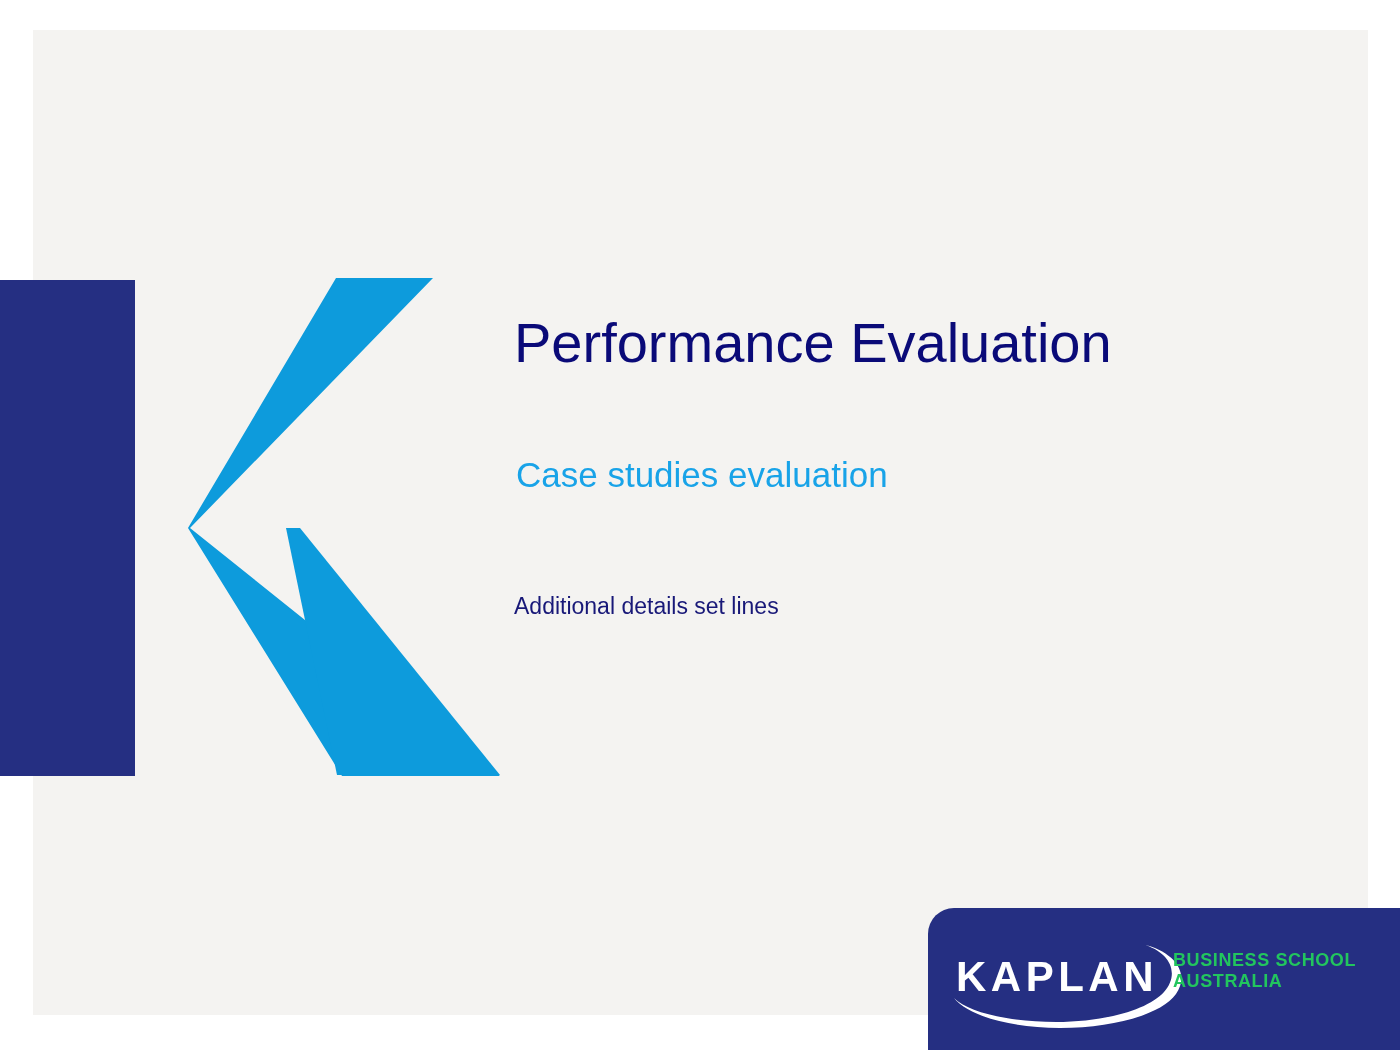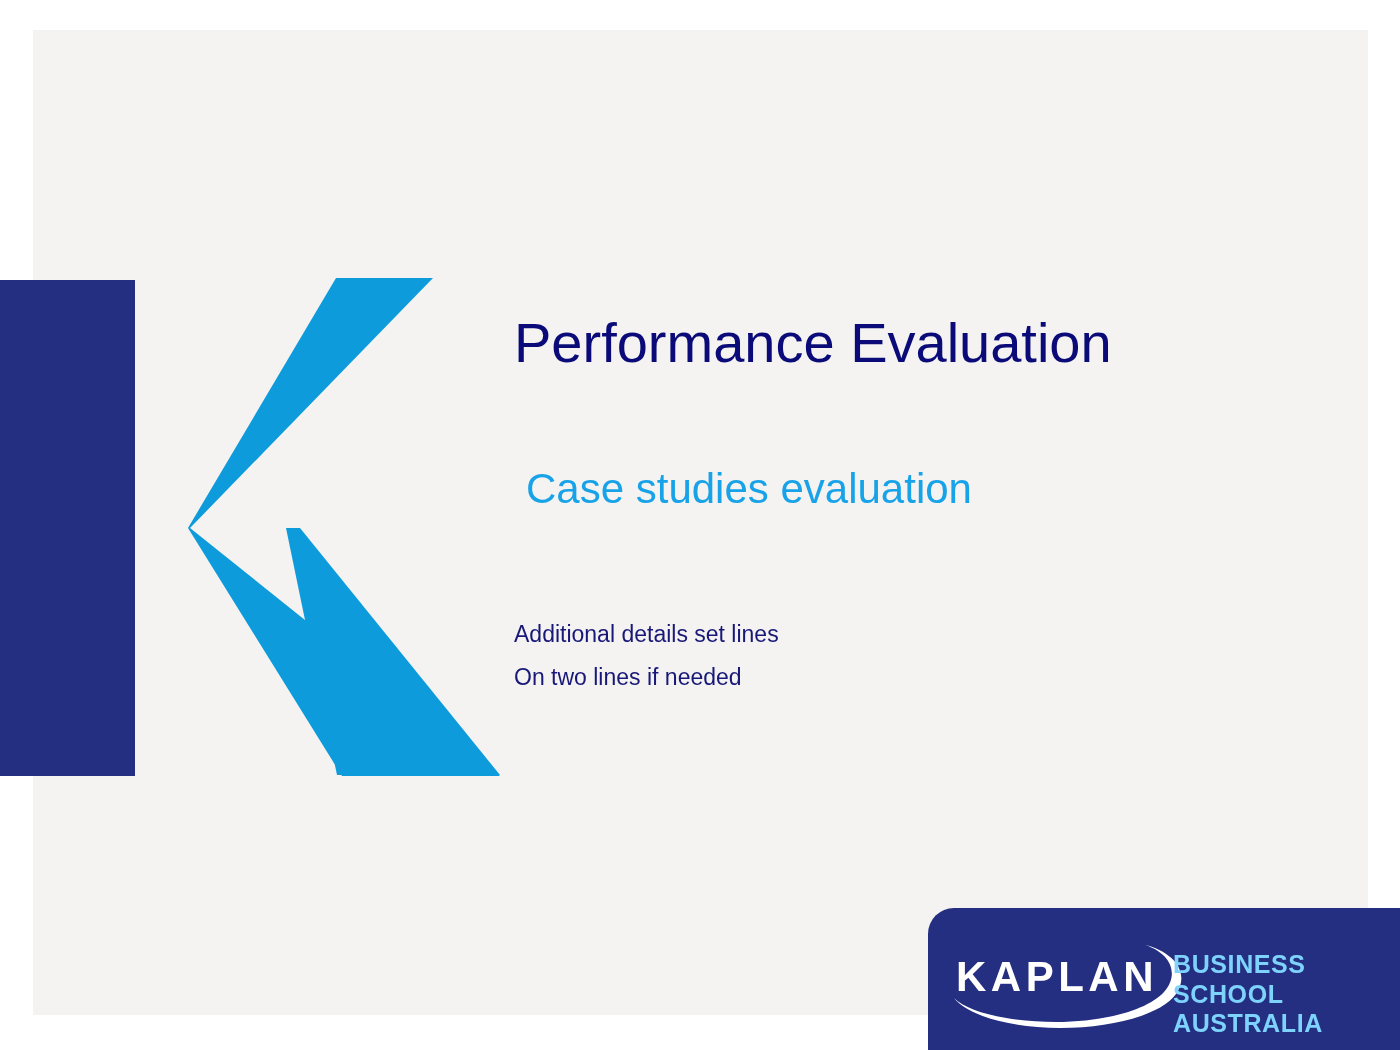--- a/index.html
+++ b/index.html
@@ -51,25 +51,25 @@
   #slide-title {
     font-size: 56px;
     line-height: 1.12;
     font-weight: 400;
     color: #0a0a78;
     letter-spacing: 0px;
     margin: 0;
     white-space: nowrap;
   }
   #slide-subtitle {
-    font-size: 42px;
+    font-size: 35px;
     line-height: 1.15;
     font-weight: 400;
     color: #18a3e8;
-    margin: 12px;
+    margin: 2px;
     padding-top: 78px;
     white-space: nowrap;
   }
   #slide-details {
     padding-top: 88px;
     font-size: 23px;
     line-height: 1.86;
     color: #181878;
   }
   #slide-details .detail-line {
@@ -98,22 +98,22 @@
     font-size: 42px;
     font-weight: bold;
     color: #ffffff;
     letter-spacing: 4.5px;
     line-height: 1;
   }
   .logo-tagline {
     position: absolute;
     left: 245px;
     top: 42px;
-    color: #7dd3fc;
-    font-size: 25px;
+    color: #22c55e;
+    font-size: 18px;
     font-weight: bold;
     letter-spacing: 0.6px;
     line-height: 1.18;
   }
   .logo-tagline span { display: block; }
 </style>
 </head>
 <body>
 
 <div id="slide-root">
@@ -126,21 +126,20 @@
       <path d="M 336 0 L 433 0 L 190 250 L 500 498 L 342 498 L 188 250 Z" fill="#0d9bdc"></path>
       <path d="M 286 250 L 337 497 L 500 497 L 300 250 Z" fill="#0d9bdc"></path>
     </svg>
   </div>
 
   <div id="text-block">
     <h1 id="slide-title">Performance Evaluation</h1>
     <h2 id="slide-subtitle">Case studies evaluation</h2>
     <div id="slide-details">
       <span class="detail-line">Additional details set lines</span>
-      <span class="detail-line">On two lines if needed</span>
     </div>
   </div>
 
   <div id="logo-plate">
     <svg width="472" height="142" viewBox="0 0 472 142" xmlns="http://www.w3.org/2000/svg">
       <path d="M 214 36 C 243 44 252 66 236 84 C 220 102 176 114 128 114 C 80 114 40 104 26 90
                C 40 108 84 120 132 120 C 186 120 234 106 248 86 C 262 66 248 44 214 36 Z" fill="#ffffff"></path>
     </svg>
     <div class="logo-wordmark">KAPLAN</div>
     <div class="logo-tagline">

